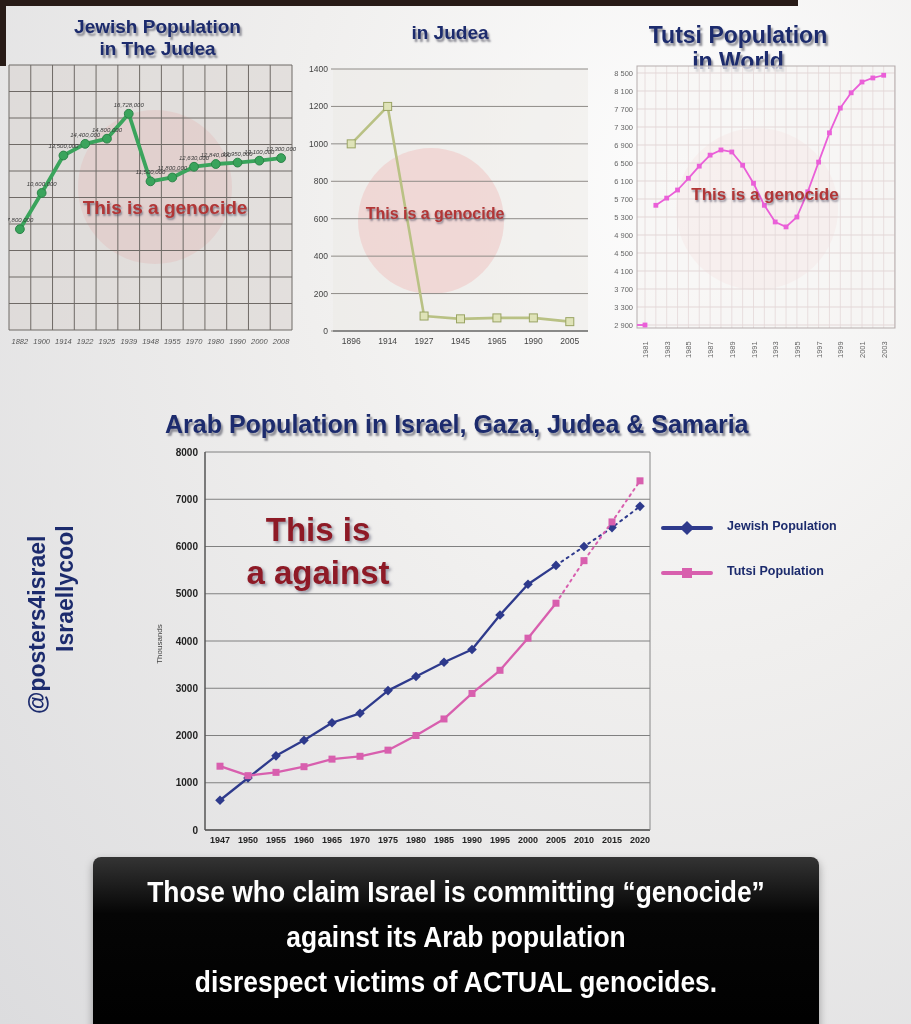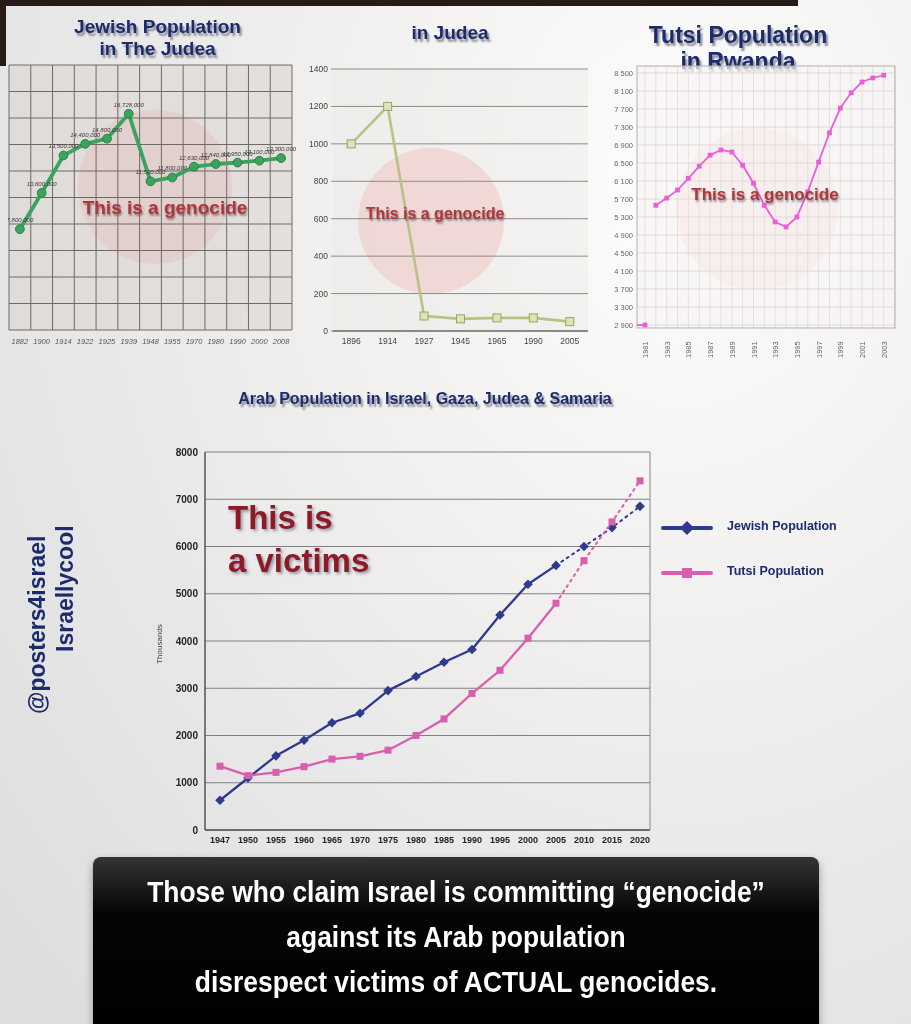--- a/index.html
+++ b/index.html
@@ -7,37 +7,37 @@
     font-family:"Liberation Sans","DejaVu Sans",sans-serif;
     background:radial-gradient(ellipse at 75% 18%, #fdfdfd 0%, #f0efee 40%, #dcdcde 100%);}
   .edge{position:absolute;background:#281b17;}
   #edge-top{left:0;top:0;width:798px;height:6px;}
   #edge-left{left:0;top:0;width:6px;height:66px;}
   .chart-title{position:absolute;text-align:center;font-weight:bold;color:#1c2b6d;
     text-shadow:2px 3px 2px #8d8d96;line-height:1.15;}
   #title-0{left:40px;top:16px;width:235px;font-size:19px;}
   #title-1{left:340px;top:22px;width:220px;font-size:19px;}
   #title-2{left:638px;top:22px;width:200px;font-size:23px;}
-  #title-3{left:165px;top:390px;width:520px;font-size:16px;white-space:nowrap;}
+  #title-3{left:165px;top:410px;width:520px;font-size:25px;white-space:nowrap;}
   .circle{position:absolute;border-radius:50%;z-index:1;}
   #circle-0{left:78px;top:110px;width:154px;height:154px;background:rgba(238,164,164,0.42);}
   #circle-1{left:358px;top:148px;width:146px;height:146px;background:rgba(244,164,164,0.52);}
   #circle-2{left:676px;top:128px;width:162px;height:162px;background:rgba(242,186,186,0.38);}
   .chart-svg{position:absolute;z-index:2;}
   #svg-0{left:8px;top:60px;width:292px;height:297px;font-style:italic;}
   #svg-1{left:305px;top:60px;width:295px;height:295px;}
   #svg-2{left:600px;top:60px;width:308px;height:300px;text-decoration:underline;}
   #svg-3{left:140px;top:430px;width:540px;height:428px;}
   svg text{font-family:"Liberation Sans","DejaVu Sans",sans-serif;}
   .genocide-small{position:absolute;z-index:3;text-align:center;font-weight:bold;color:#b23636;
     text-shadow:1px 2px 2px rgba(60,60,85,0.55);}
   #gen-0{left:20px;top:197px;width:290px;font-size:19px;}
   #gen-1{left:330px;top:205px;width:210px;font-size:16px;}
   #gen-2{left:660px;top:185px;width:210px;font-size:17px;}
-  #gen-3{position:absolute;z-index:3;left:228px;top:496px;width:180px;
+  #gen-3{position:absolute;z-index:3;left:228px;top:508px;width:180px;text-align:center;
     font-weight:bold;color:#8e1a26;font-size:33px;line-height:43px;
     text-shadow:2px 2px 3px rgba(70,70,95,0.5);}
   #legend{position:absolute;left:655px;top:510px;width:250px;z-index:3;}
   .leg-row{position:absolute;left:0;width:250px;height:20px;}
   #leg-row-0{top:8px;}
   #leg-row-1{top:53px;}
   .leg-line{position:absolute;left:6px;top:8px;width:52px;height:4px;border-radius:2px;}
   .leg-marker{position:absolute;left:27px;top:5px;width:10px;height:10px;}
   .leg-label{position:absolute;left:72px;top:1px;font-weight:bold;font-size:12.5px;color:#1c2b6d;}
   .watermark{position:absolute;transform:rotate(-90deg);transform-origin:0 0;
@@ -60,21 +60,21 @@
 
   <div id="title-0" class="chart-title">
     <div>Jewish Population</div>
     <div>in The Judea</div>
   </div>
   <div id="title-1" class="chart-title">
     <div>in Judea</div>
   </div>
   <div id="title-2" class="chart-title">
     <div>Tutsi Population</div>
-    <div>in Rwanda</div>
+    <div>in World</div>
   </div>
   <div id="title-3" class="chart-title">Arab Population in Israel, Gaza, Judea &amp; Samaria</div>
 
   <div id="circle-0" class="circle"></div>
   <div id="circle-1" class="circle"></div>
   <div id="circle-2" class="circle"></div>
 
   <div id="svg-0" class="chart-svg"><svg width="292" height="297" viewBox="0 0 292 297">
         <rect x="1" y="5" width="283" height="265" fill="#d8d4cf" opacity="0.55"></rect>
         <line x1="1" y1="5" x2="1" y2="270" stroke="#6f6a66" stroke-width="1"></line>
@@ -348,21 +348,21 @@
         <rect x="440.5" y="127.17500000000001" width="7" height="7" fill="#d85fae"></rect>
         <rect x="468.5" y="88.43" width="7" height="7" fill="#d85fae"></rect>
         <rect x="496.5" y="47.32249999999999" width="7" height="7" fill="#d85fae"></rect>
       </svg></div>
 
   <div id="gen-0" class="genocide-small">This is a genocide</div>
   <div id="gen-1" class="genocide-small">This is a genocide</div>
   <div id="gen-2" class="genocide-small">This is a genocide</div>
   <div id="gen-3">
     <div>This is</div>
-    <div>a victims</div>
+    <div>a against</div>
   </div>
 
   <div id="legend">
     <div id="leg-row-0" class="leg-row">
       <div class="leg-line" style="background:#2e3a8c;"></div>
       <div class="leg-marker" style="background:#2e3a8c;transform:rotate(45deg);"></div>
       <span class="leg-label">Jewish Population</span>
     </div>
     <div id="leg-row-1" class="leg-row">
       <div class="leg-line" style="background:#d85fae;"></div>

